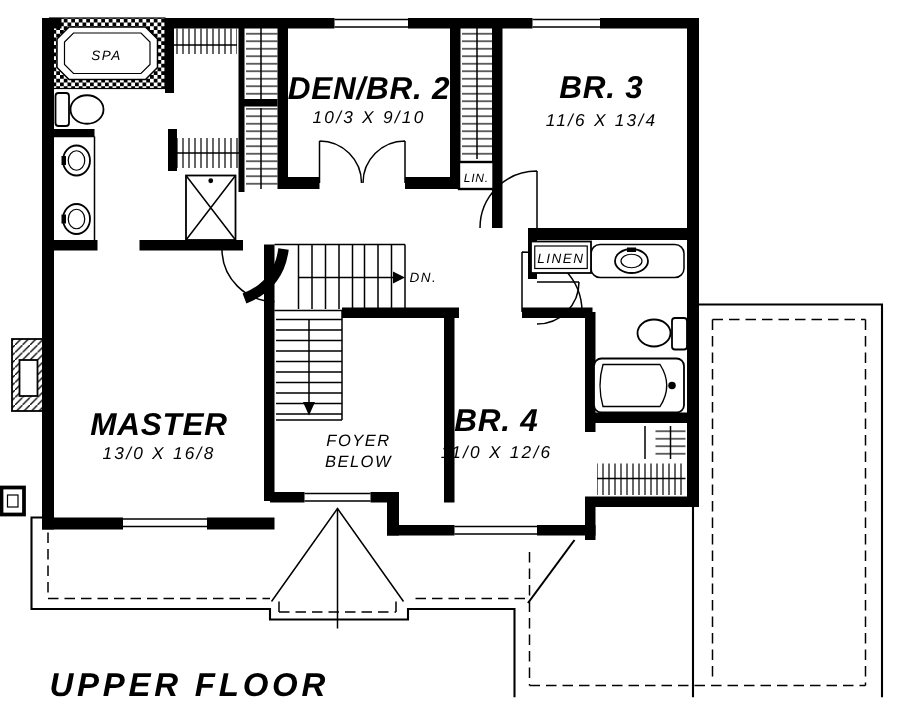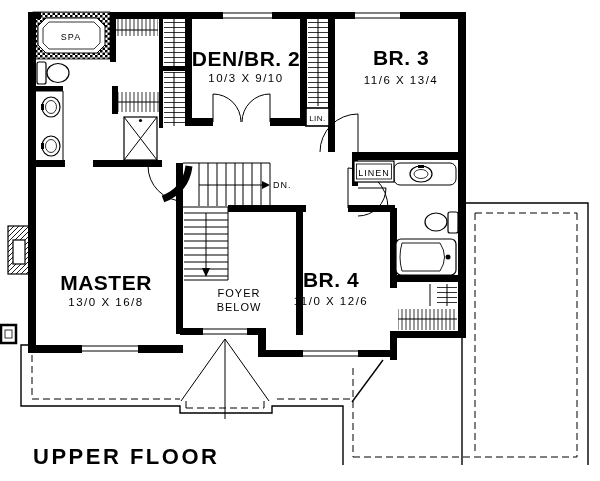--- a/index.html
+++ b/index.html
@@ -1,16 +1,16 @@
 <!DOCTYPE html>
 <html><head>
 <meta charset="utf-8">
 <style>
   html,body{margin:0;padding:0;background:#ffffff;}
-  #stage{width:600px;height:465px;position:relative;background:#fff;overflow:hidden;}
+  #stage{width:600px;height:465px;position:relative;background:#fff;overflow:hidden;font-style:italic;}
   svg{display:block;}
   text{font-family:"Liberation Sans","DejaVu Sans",sans-serif;fill:#000;}
   .room-name{font-size:21px;font-weight:bold;letter-spacing:0.5px;}
   .room-dims{font-size:11.5px;letter-spacing:1.5px;}
   .small-label{font-size:9px;letter-spacing:1px;}
   .tiny-label{font-size:8px;letter-spacing:0.5px;}
   .mid-label{font-size:11px;letter-spacing:1px;}
   .plan-title{font-size:22px;font-weight:bold;letter-spacing:2.5px;}
   .thin{stroke:#000;stroke-width:1;fill:none;}
   .thin2{stroke:#000;stroke-width:1.4;fill:none;}

